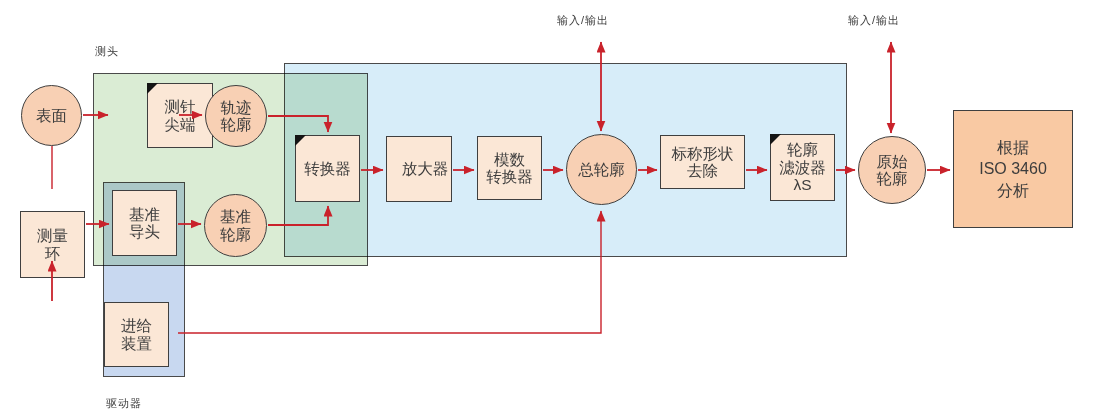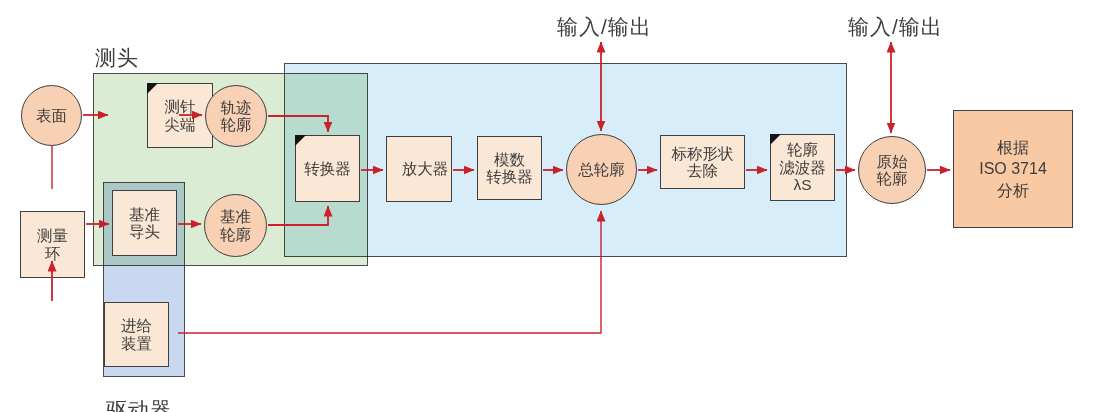--- a/index.html
+++ b/index.html
@@ -9,21 +9,21 @@
     color:var(--text-dark,#3d3d3d); overflow:hidden;
   }
   .group {
     position:absolute; box-sizing:border-box;
     border:1.6px solid #4a4a4a;
   }
   .g-green { background:var(--probe-green,#daecd4); }
   .g-blue  { background:var(--zaxis-blue,#d7edf9);  mix-blend-mode:multiply; }
   .g-drive { background:var(--drive-blue,#c8d8f0);  mix-blend-mode:multiply; }
   .glabel {
-    position:absolute; font-size:21px; white-space:nowrap;
+    position:absolute; font-size:11px; white-space:nowrap;
     color:var(--text-dark,#3d3d3d); letter-spacing:1px;text-align:right;
   }
   .node {
     position:absolute; box-sizing:border-box;
     border:1.7px solid var(--border-dark,#3f3f3f);
     background:var(--box-peach,#fbe7d6);
     display:flex; align-items:center; justify-content:center;
     text-align:center; font-size:15.5px; line-height:1.12;
   }
   .node .txt { white-space:pre-line; }
@@ -115,21 +115,21 @@
 滤波器
 λS</span>
   </div>
 
   <div class="node circle" style="left:858px; top:136px; width:68px; height:68px;">
     <span class="txt">原始
 轮廓</span>
   </div>
   <div class="node iso" style="left:953px; top:110px; width:120px; height:118px;">
     <span class="txt">根据
-ISO 3714
+ISO 3460
 分析</span>
   </div>
 
   <svg class="wires" width="1097" height="412" viewBox="0 0 1097 412">
     <defs>
       <marker id="ah" markerUnits="userSpaceOnUse" markerWidth="12" markerHeight="10" refX="10.5" refY="4.5" orient="auto-start-reverse">
         <path d="M0,0 L11,4.5 L0,9 Z"></path>
       </marker>
     </defs>
     <path class="w" d="M83,115 H108" marker-end="url(#ah)"></path>

